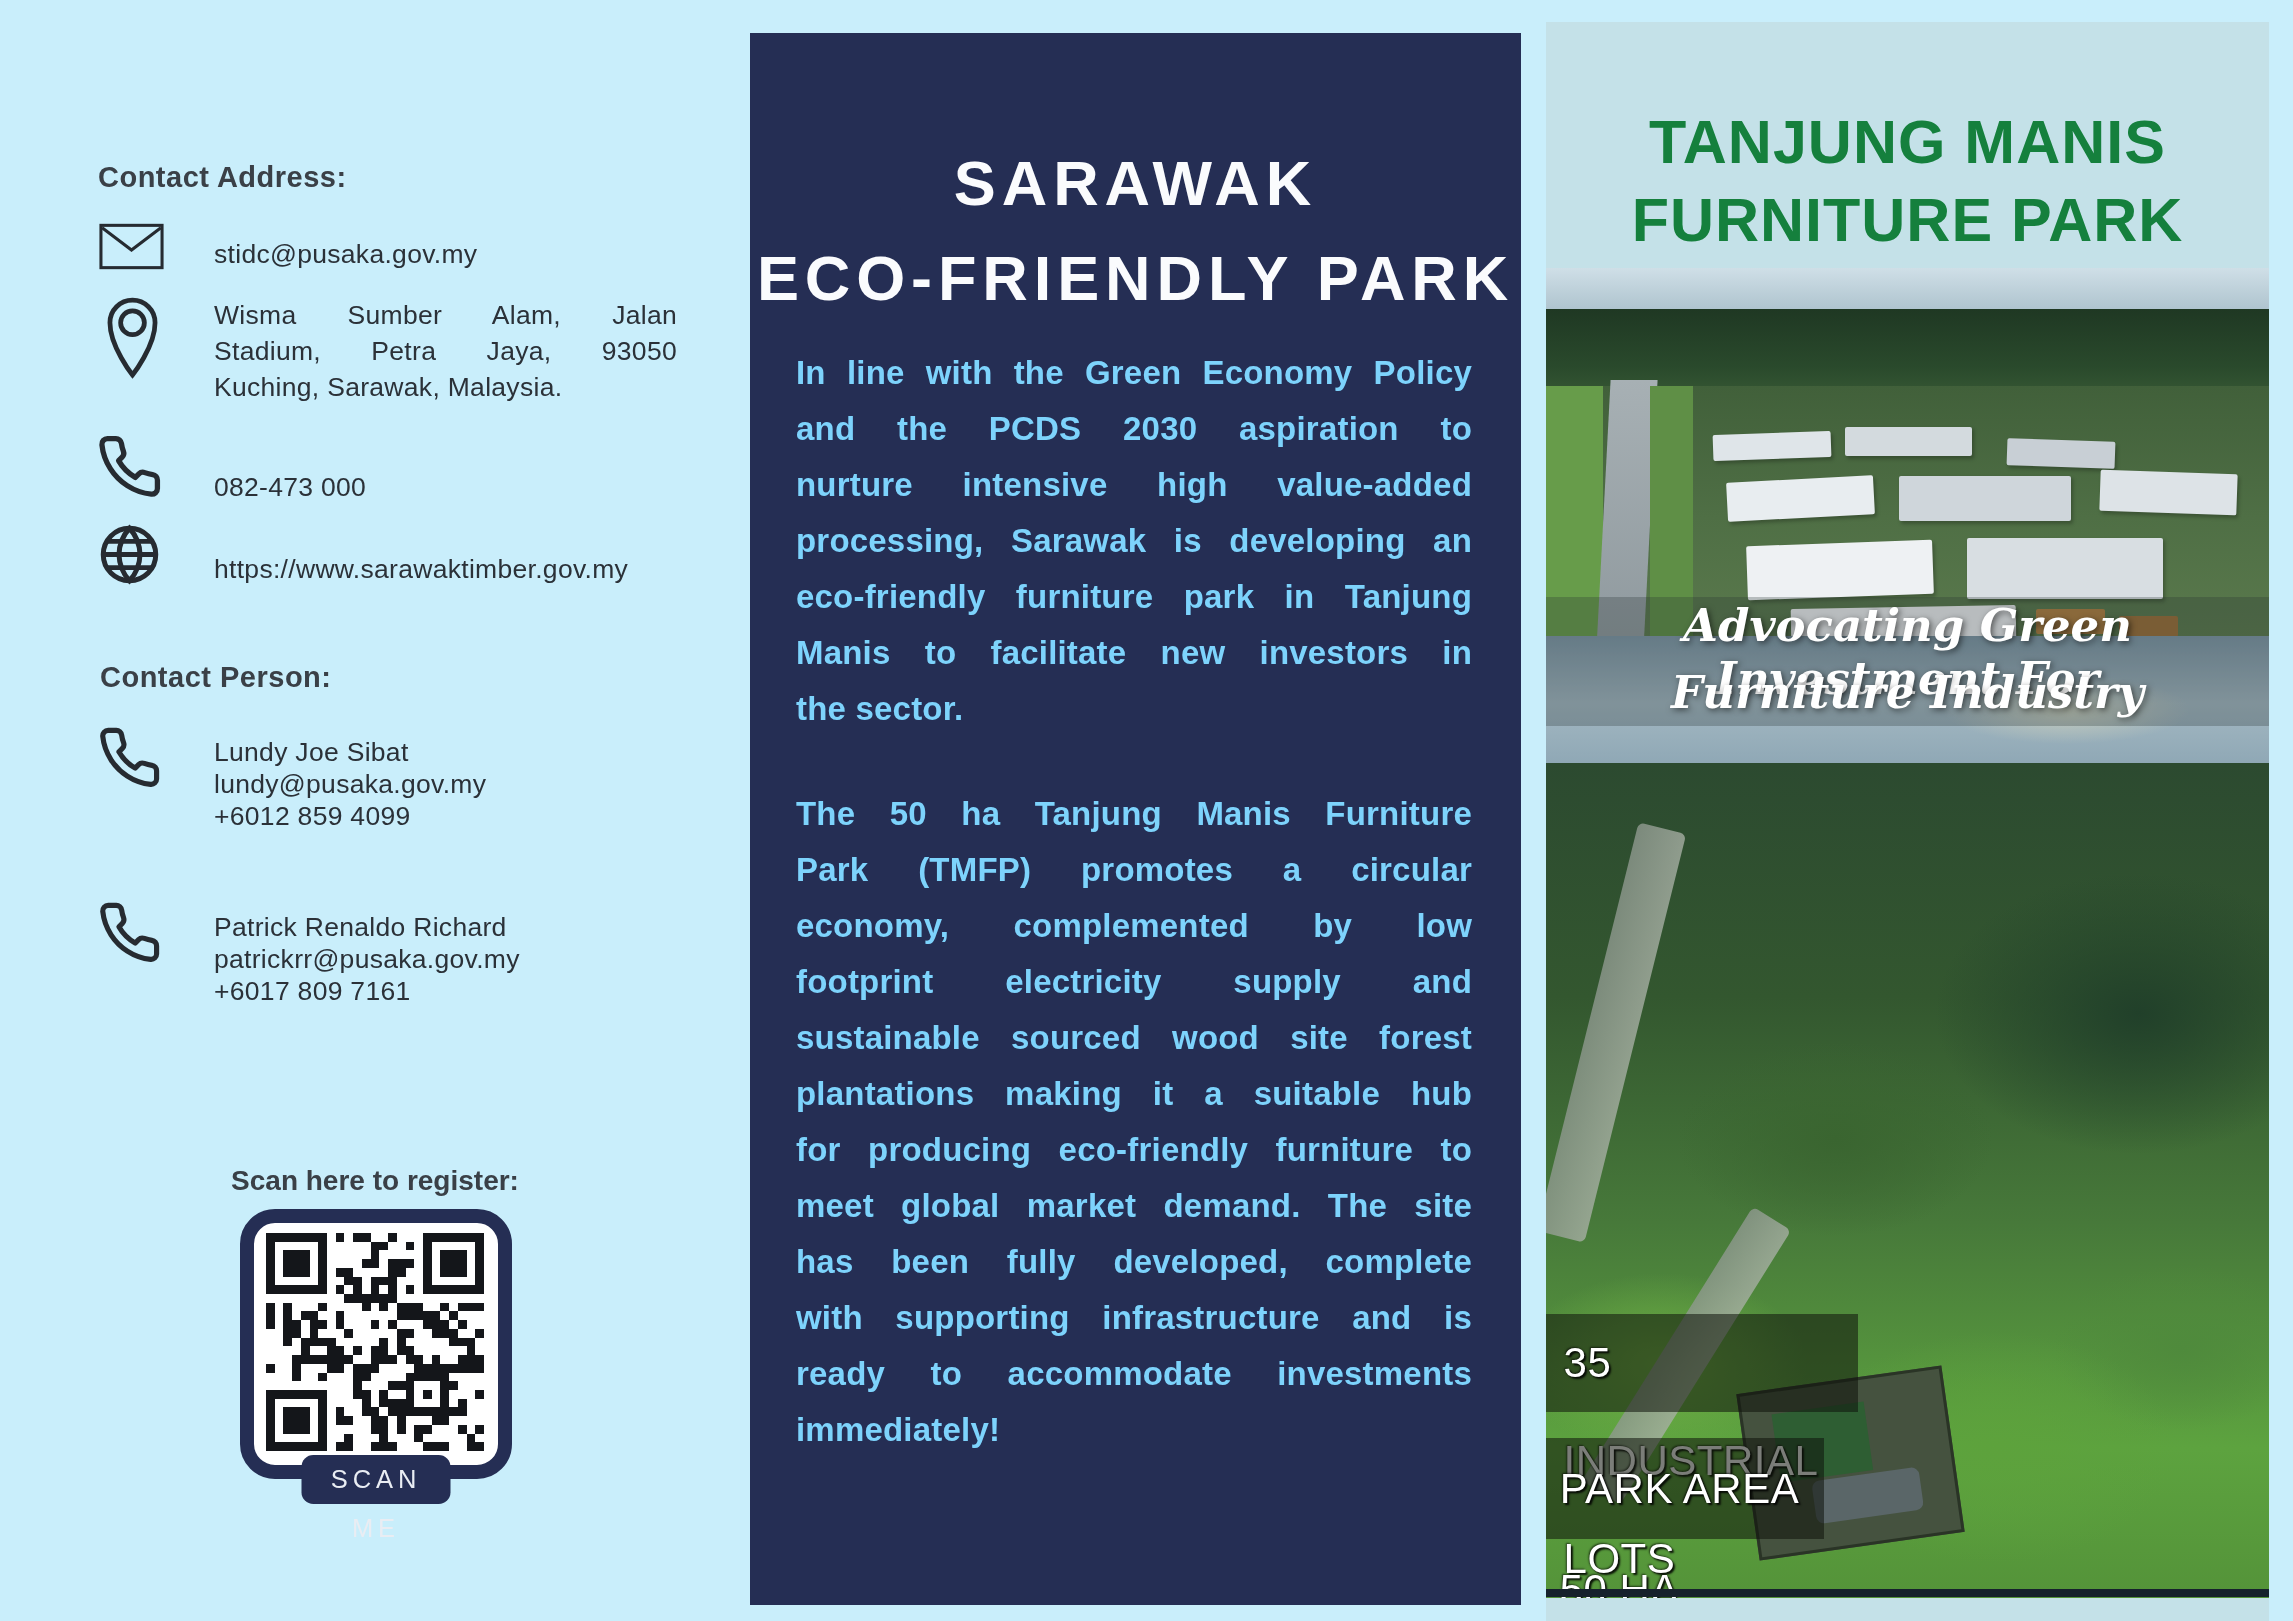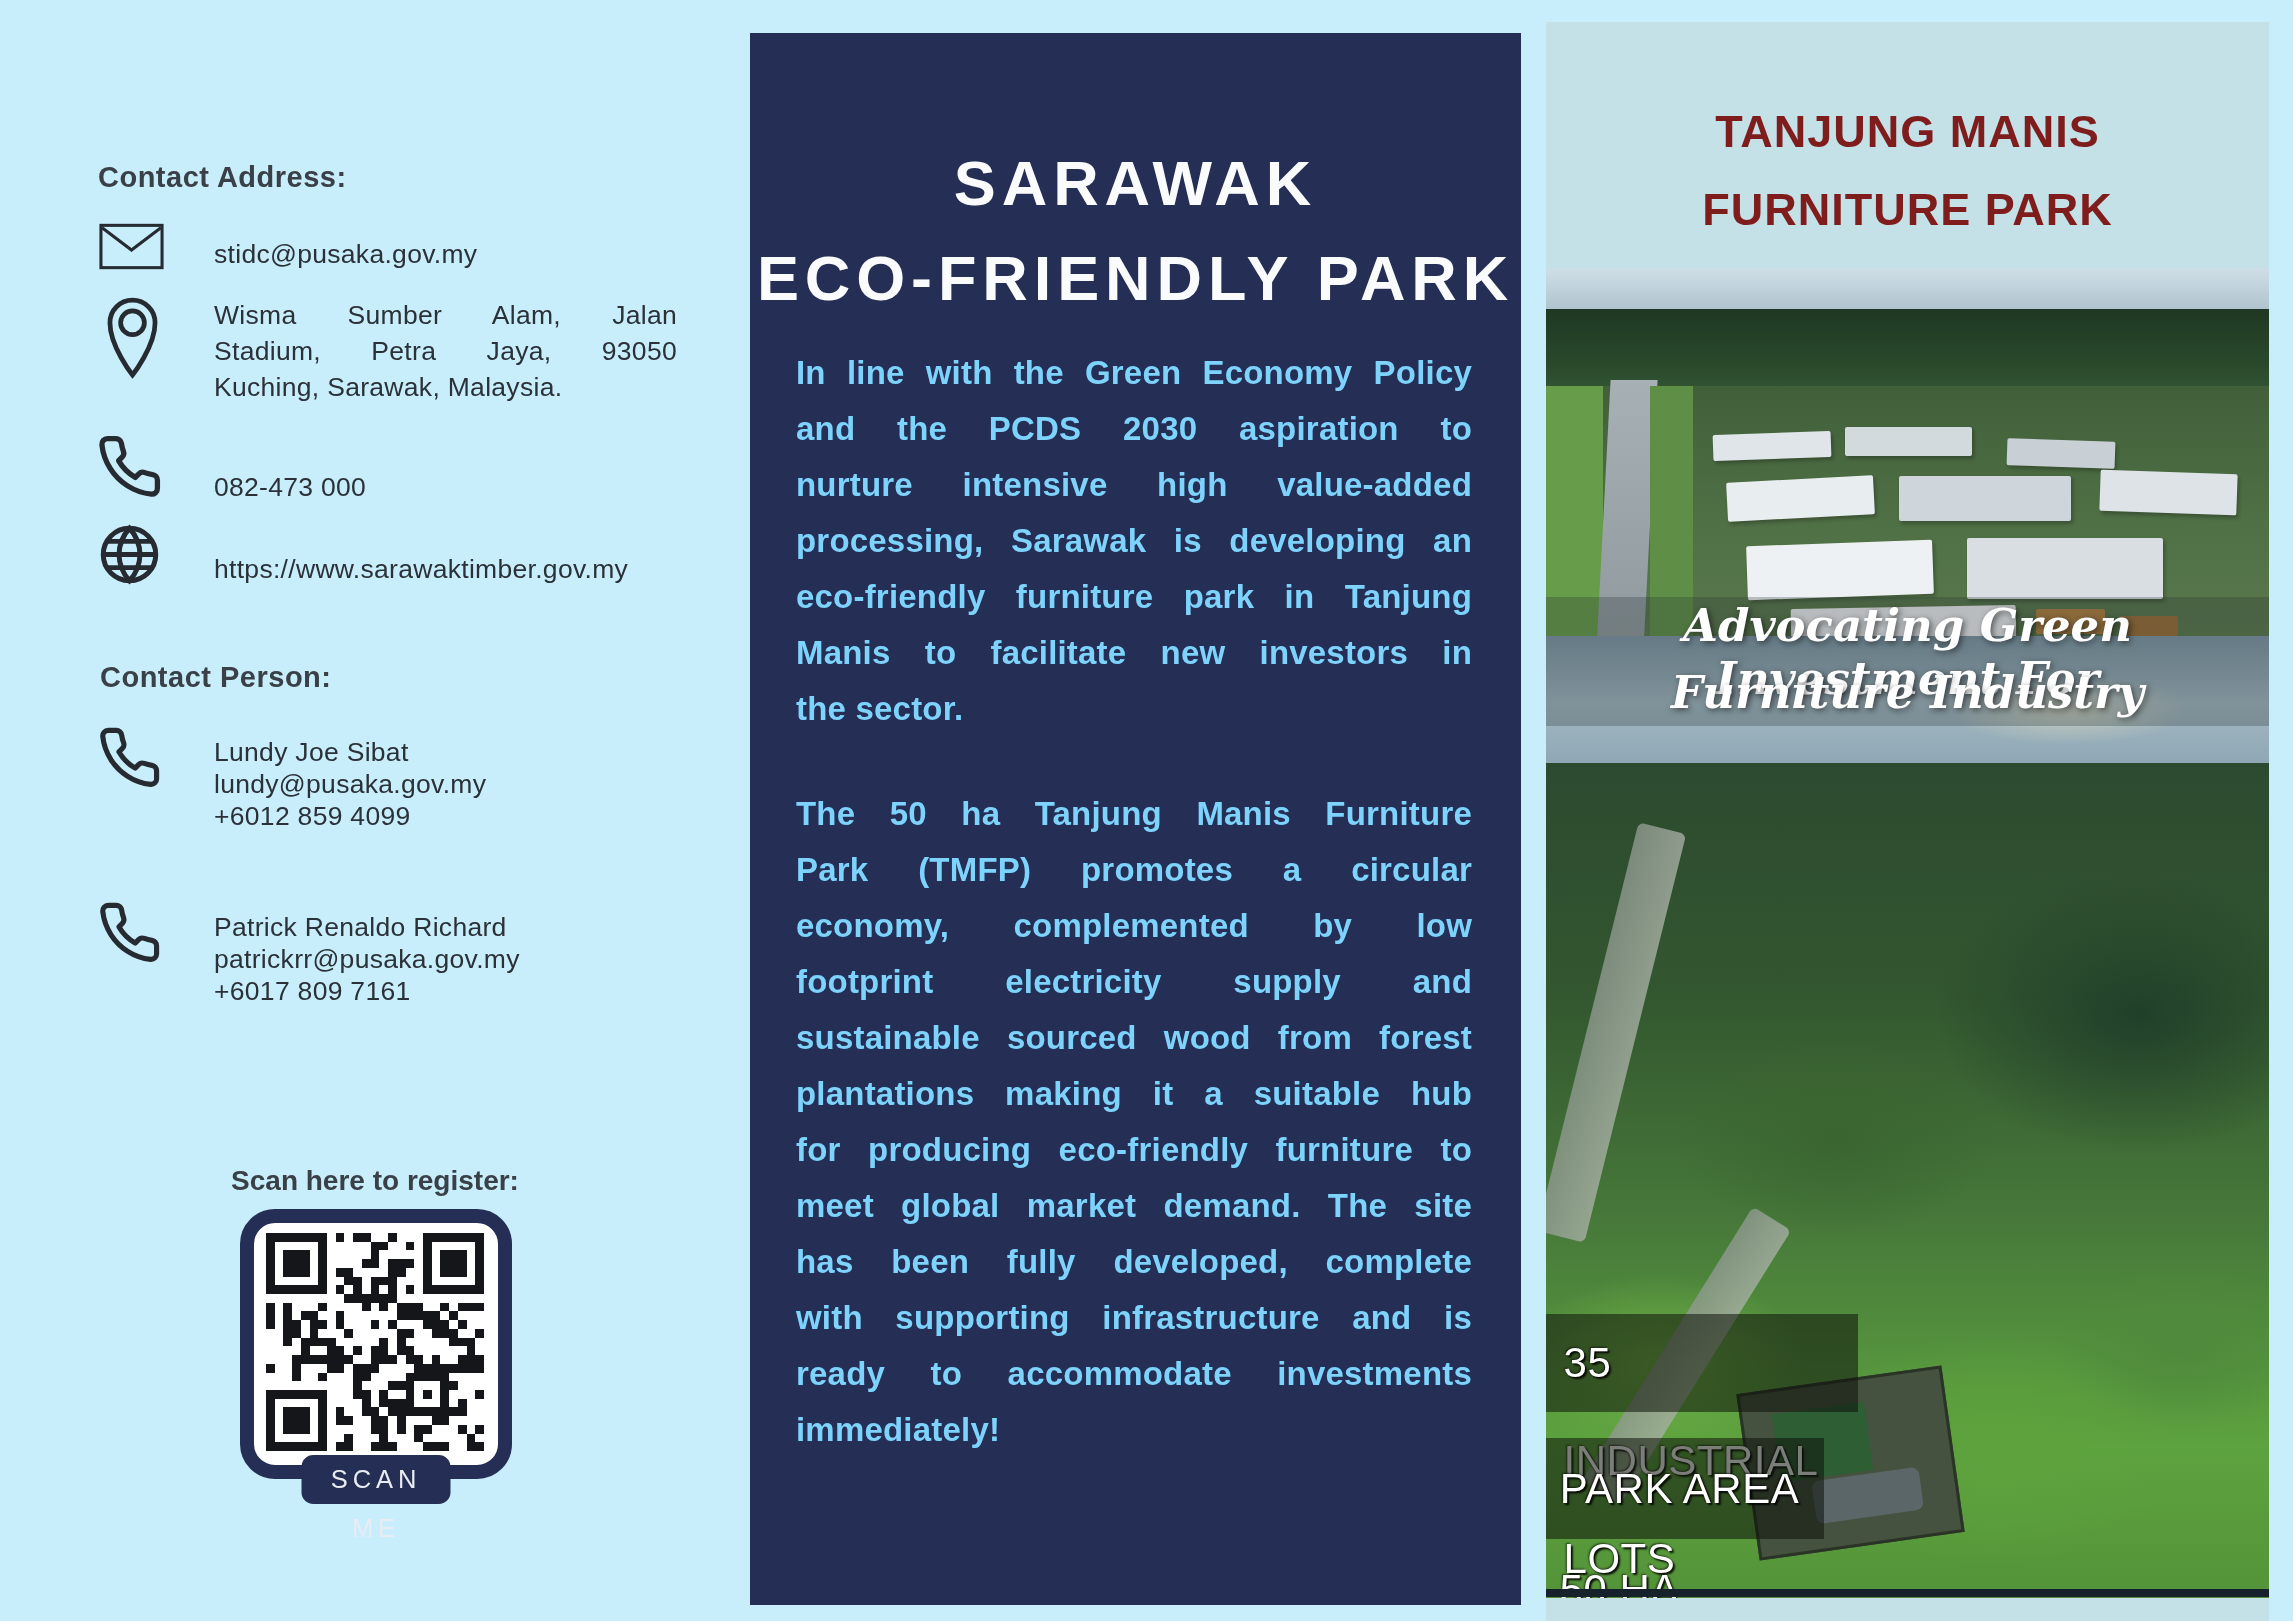--- a/index.html
+++ b/index.html
@@ -32,21 +32,21 @@
   .m-title { position:absolute; top:61px; left:0; width:100%; text-align:center;
              color:#fafbfd; font-weight:800; font-size:63px; line-height:95px; letter-spacing:5.9px; }
   .m-para { position:absolute; left:46px; width:676px; color:#7dd3fc;
             font-size:33px; font-weight:700; line-height:56px; letter-spacing:0.2px; }
   .m-para1 { top:279px; }
   .m-para2 { top:720px; }
 
   
   .panel-right { position:absolute; left:1546px; top:21.6px; width:723px; height:1600px; background:#c4e1e8; }
   .r-title { position:absolute; top:41px; left:0; width:100%; text-align:center;
-             color:#7f1d1d; font-weight:800; font-size:45px; line-height:78px; letter-spacing:1px; }
+             color:#15803d; font-weight:800; font-size:61px; line-height:78px; letter-spacing:1px; }
 
   .photo { position:absolute; left:0; top:246px; width:723px; height:1330px; overflow:hidden;
            background:#47793a; }
   .ph-sky { position:absolute; left:0; top:0; width:100%; height:49px;
             background:linear-gradient(180deg,#cfdfe7 0%,#a9bfca 100%); }
   .ph-horizon { position:absolute; left:0; top:41px; width:100%; height:84px;
             background:linear-gradient(180deg,#1f3823 0%,#2a4a2c 70%,#355633 100%); }
   .ph-industrial { position:absolute; left:0; top:118px; width:100%; height:263px;
             background:linear-gradient(180deg,#41603a 0%,#4f6f45 50%,#5b7a4d 100%); }
   .ph-grass-left { position:absolute; left:0; top:0; width:57px; height:100%; background:#679c4a; }
@@ -473,21 +473,21 @@
         <span class="jline">processing, Sarawak is developing an</span>
         <span class="jline">eco-friendly furniture park in Tanjung</span>
         <span class="jline">Manis to facilitate new investors in</span>
         <span class="jline jlast">the sector.</span>
       </p>
     <p class="m-para m-para2">
         <span class="jline">The 50 ha Tanjung Manis Furniture</span>
         <span class="jline">Park (TMFP) promotes a circular</span>
         <span class="jline">economy, complemented by low</span>
         <span class="jline">footprint electricity supply and</span>
-        <span class="jline">sustainable sourced wood from forest</span>
+        <span class="jline">sustainable sourced wood site forest</span>
         <span class="jline">plantations making it a suitable hub</span>
         <span class="jline">for producing eco-friendly furniture to</span>
         <span class="jline">meet global market demand. The site</span>
         <span class="jline">has been fully developed, complete</span>
         <span class="jline">with supporting infrastructure and is</span>
         <span class="jline">ready to accommodate investments</span>
         <span class="jline jlast">immediately!</span>
       </p>
   </section>
 

